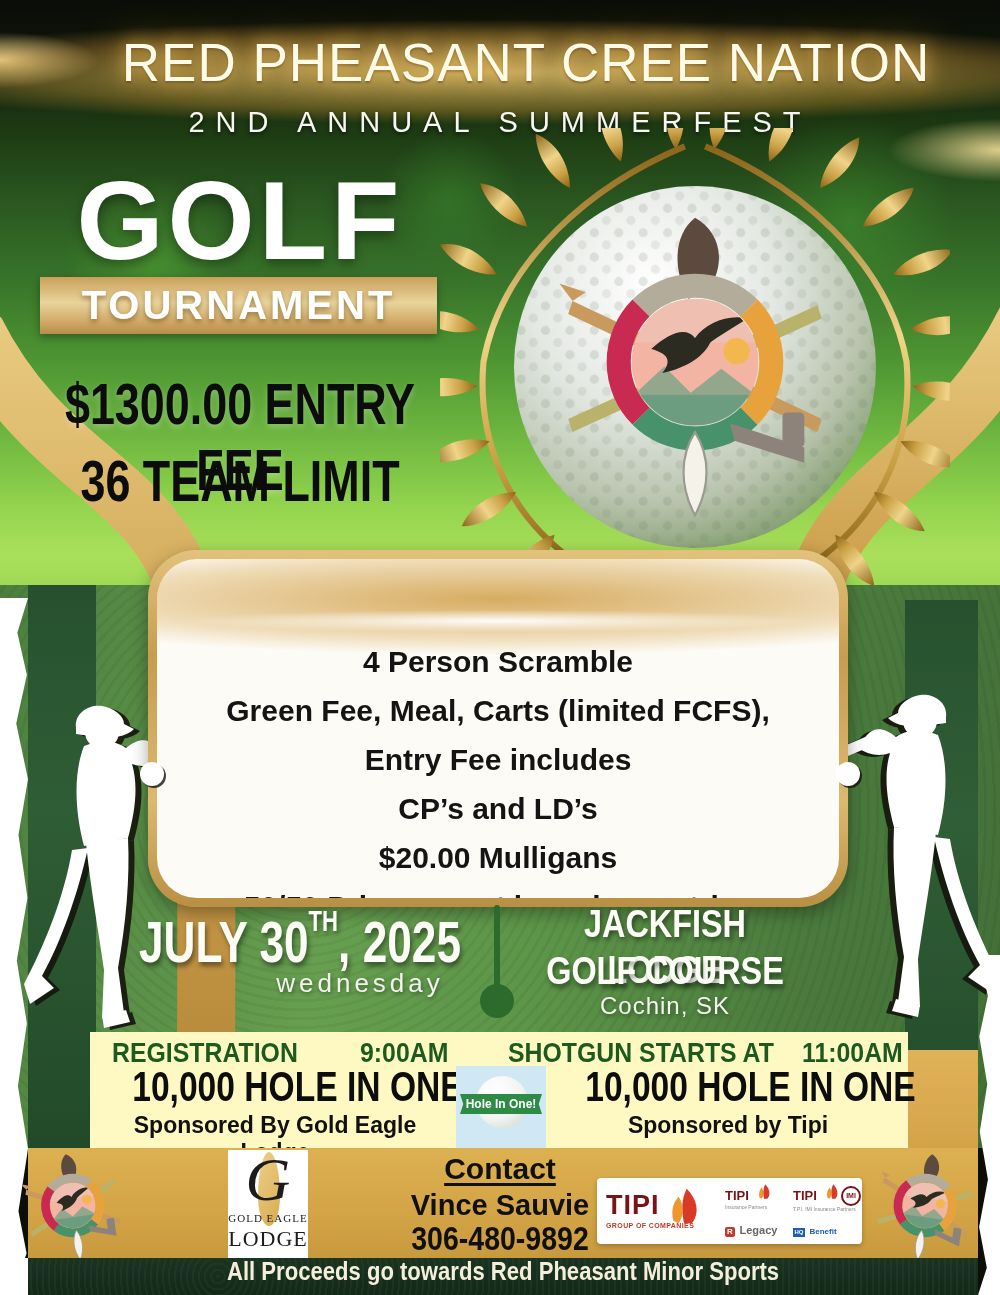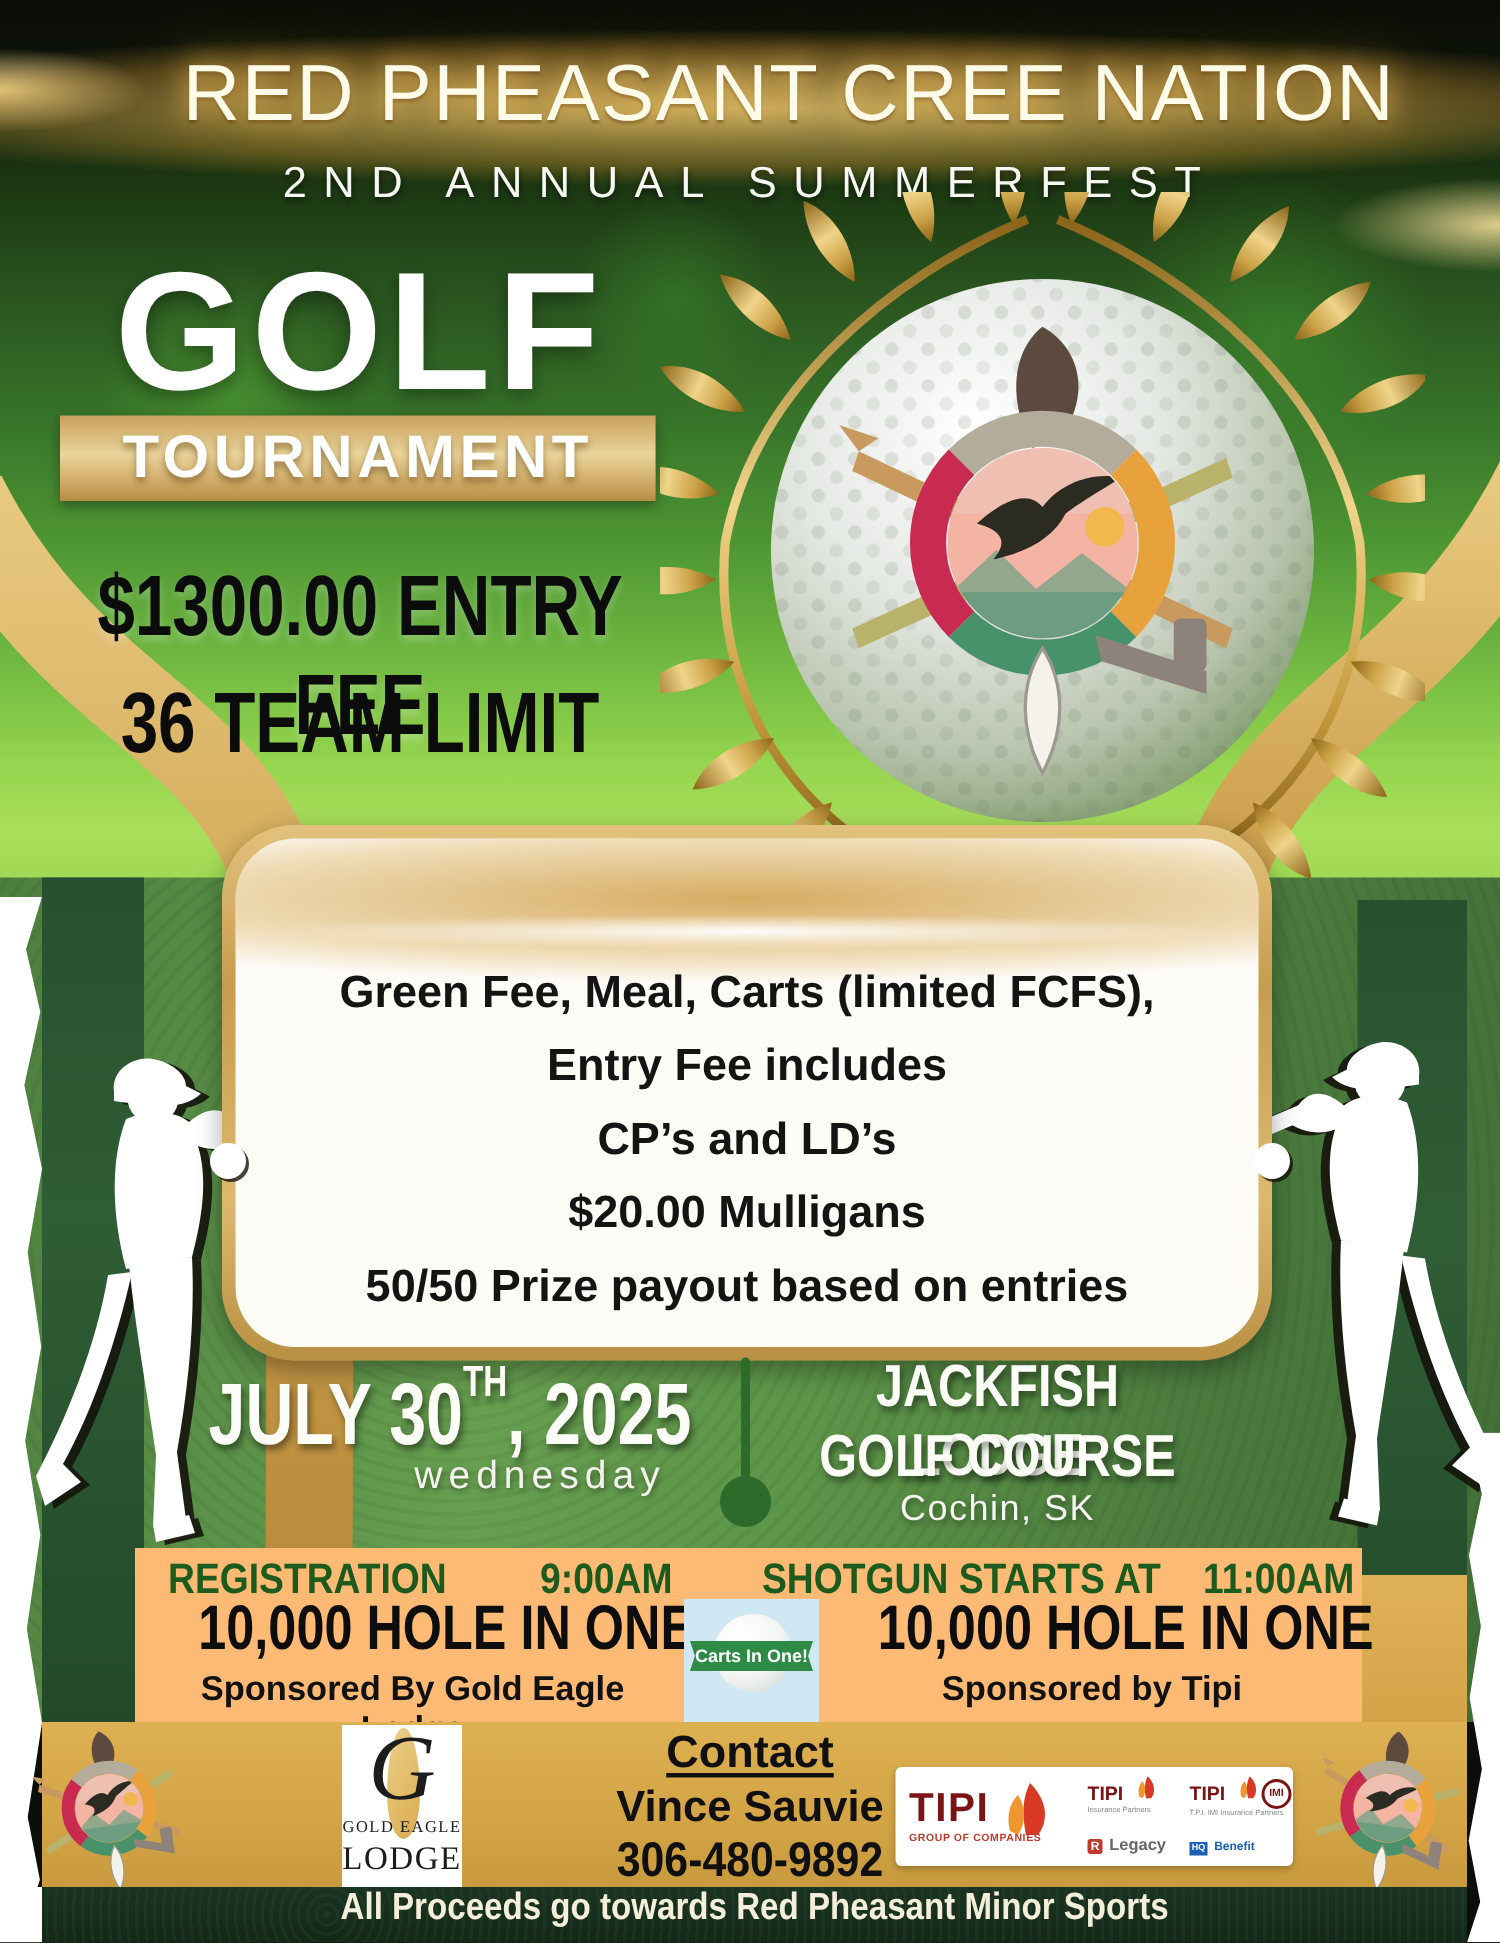--- a/index.html
+++ b/index.html
@@ -79,21 +79,21 @@
   .pin-line{left:494px;top:905px;width:6px;height:96px;background:#2d6b2d;border-radius:3px;}
   .pin-ball{left:480px;top:984px;width:34px;height:34px;border-radius:50%;background:#2d6b2d;}
   .venue-line1{left:530px;top:905px;width:270px;text-align:center;color:#fdfdf8;font-weight:bold;
     font-size:36px;transform:scale(.9,1.1);text-shadow:2px 3px 5px rgba(0,0,0,.45);}
   .venue-line2{left:530px;top:950px;width:270px;text-align:center;color:#fdfdf8;font-weight:bold;
     font-size:36px;transform:scale(.9,1.1);text-shadow:2px 3px 5px rgba(0,0,0,.45);}
   .venue-city{left:530px;top:992px;width:270px;text-align:center;color:#f5f5f0;font-size:24px;
     letter-spacing:1px;text-shadow:1px 2px 4px rgba(0,0,0,.4);}
 
   
-  .lime-bar{left:90px;top:1032px;width:818px;height:116px;background:#fdba74;text-decoration:underline;}
+  .lime-bar{left:90px;top:1032px;width:818px;height:116px;background:#fef9c3;text-decoration:underline;}
   .sched{position:absolute;top:5px;font-size:27px;font-weight:bold;color:#1c5a1e;
     transform:scale(.92,1.05);transform-origin:left top;white-space:nowrap;}
   .hio-title{position:absolute;width:340px;text-align:center;font-size:40px;font-weight:bold;
     color:#0d0d0d;transform:scale(.84,1.05);white-space:nowrap;}
   .hio-sponsor{position:absolute;width:340px;text-align:center;font-size:23px;font-weight:bold;color:#111;}
   .badge{position:absolute;left:366px;top:34px;width:90px;height:82px;background:#cfe8f4;
     display:flex;align-items:center;justify-content:center;}
   .badge-ball{position:absolute;left:20px;top:10px;width:52px;height:52px;border-radius:50%;
     background:radial-gradient(circle at 35% 30%,#ffffff 0%,#f2f4f2 55%,#c9d2ca 100%);}
   .badge-ribbon{position:absolute;left:4px;top:28px;width:82px;height:20px;background:#2e8b45;
@@ -274,20 +274,21 @@
   </svg>
 
   <div class="abs torn-left"></div>
   <div class="abs torn-right"></div>
   <div class="abs gold-patch-right"></div>
 
   <div class="abs details-outer">
     <div class="abs details-inner">
       <div class="abs details-flare"></div>
       <div class="abs details-text">
+        <div>4 Person Scramble</div>
         <div>Green Fee, Meal, Carts (limited FCFS),</div>
         <div>Entry Fee includes</div>
         <div>CP’s and LD’s</div>
         <div>$20.00 Mulligans</div>
         <div>50/50 Prize payout based on entries</div>
       </div>
     </div>
   </div>
   <div class="abs tee-dot" style="left:140px;top:762px;"></div>
   <div class="abs tee-dot" style="left:836px;top:762px;"></div>
@@ -309,21 +310,21 @@
     <span class="sched" style="left:712px">11:00AM</span>
 
     <div class="hio-title" style="left:15px;top:32px">10,000 HOLE IN ONE</div>
     <div class="hio-sponsor" style="left:15px;top:80px">Sponsored By Gold Eagle Lodge</div>
     <div class="hio-title" style="left:468px;top:32px">10,000 HOLE IN ONE</div>
     <div class="hio-sponsor" style="left:468px;top:80px">Sponsored by Tipi</div>
 
     <div class="badge">
       <div class="badge-ball"></div>
       <div class="badge-ribbon">
-        <span>Carts In One!</span>
+        <span>Hole In One!</span>
       </div>
     </div>
   </div>
 
   <div class="abs footer-gold"></div>
 
   <svg class="abs" style="left:26px;top:1152px;transform:rotate(-8deg)" width="94" height="110" viewBox="0 0 120 140">
     <use href="#crest-art"></use>
   </svg>
   <svg class="abs" style="left:878px;top:1152px;transform:rotate(8deg)" width="94" height="110" viewBox="0 0 120 140">

